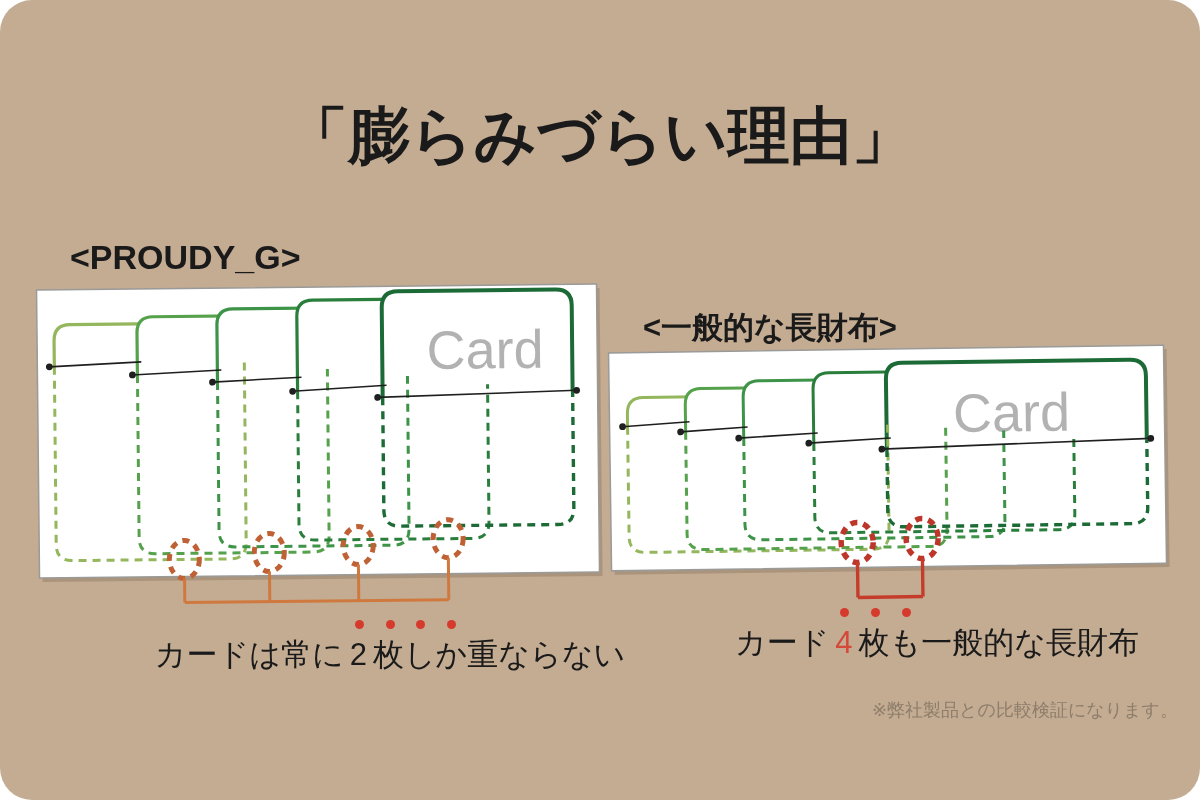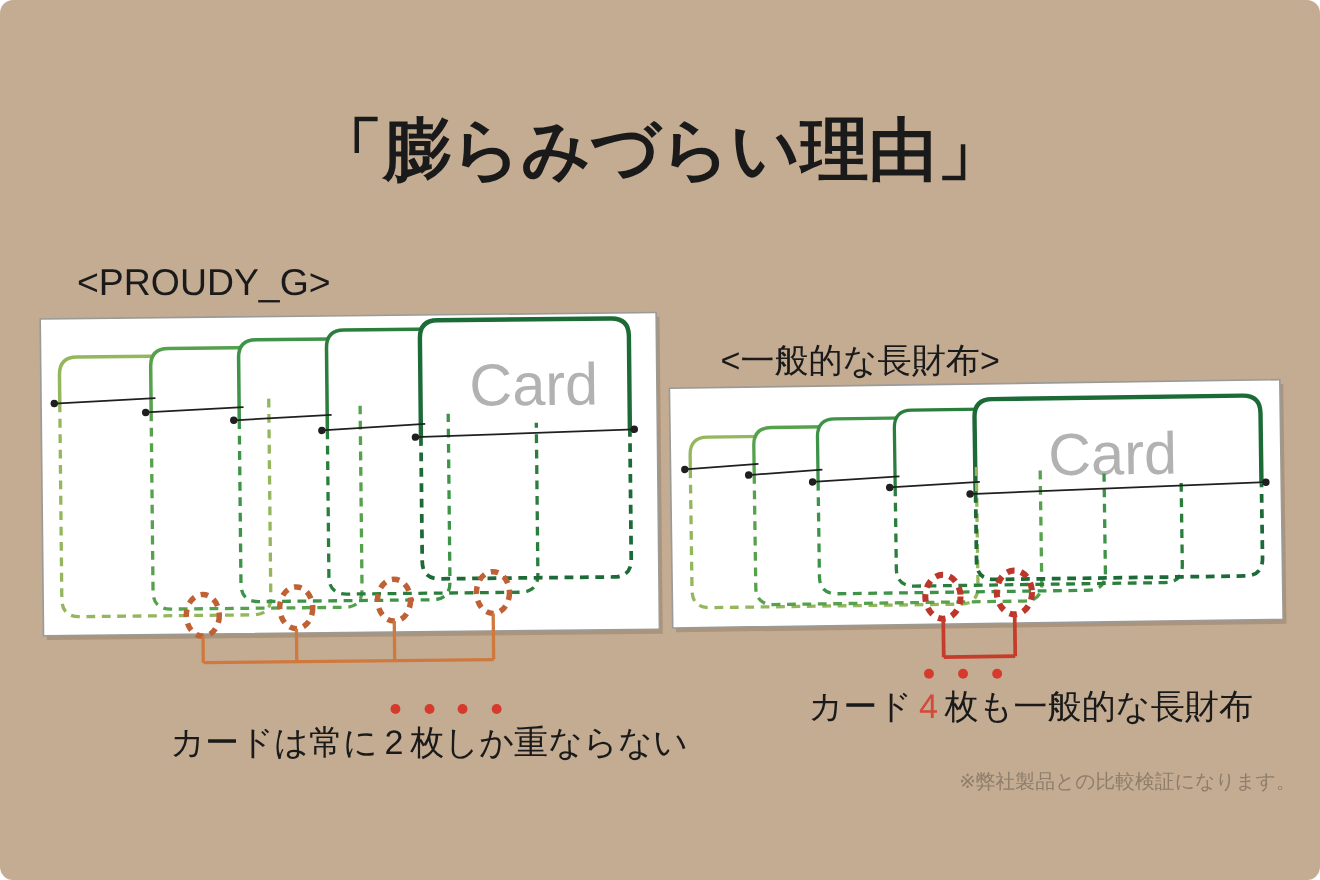--- a/index.html
+++ b/index.html
@@ -1,27 +1,27 @@
 <!DOCTYPE html>
 <html style="--bg: #c4ac93; --panel_border: #9a9a98; --g1: #94b65c; --g2: #55a14c; --g3: #3d9347; --g4: #2a7e3c; --g5: #1c6b37; --card_label_gray: #b2b2b2; --line_black: #1f1f1f; --orange_circle: #bf6134; --orange_bracket: #d0793f; --red_circle: #bd3629; --red_bracket: #c63c2b; --red_dot: #d63a2c; --red_num: #d4493a; --footnote_color: #8d7d6a; --text_black: #1a1a1a;"><head>
 <meta charset="utf-8">
 <style>
   html,body{margin:0;padding:0;background:#ffffff;}
   body{width:1200px;height:800px;position:relative;font-family:"Liberation Sans","DejaVu Sans",sans-serif;overflow:hidden;}
-  .canvas{position:absolute;inset:0;background:var(--bg);border-radius:12px;}
+  .canvas{position:absolute;inset:0;background:var(--bg);border-radius:32px;}
   .title{position:absolute;top:94px;left:0;width:1200px;text-align:center;
          font-size:62px;font-weight:700;color:var(--text_black);letter-spacing:0px;}
-  .sec-label{position:absolute;color:var(--text_black);font-weight:400;}
+  .sec-label{position:absolute;color:var(--text_black);font-weight:700;}
   .label-left{left:70px;top:238px;font-size:34px;}
-  .label-right{left:643px;top:307px;font-size:31px;margin-left:12px;}
+  .label-right{left:643px;top:307px;font-size:31px;}
   .diagram{position:absolute;}
   .diagram-left{left:30px;top:279px;width:580px;height:350px;}
   .diagram-right{left:602px;top:341px;width:575px;height:272px;}
   .caption{position:absolute;text-align:center;font-size:31px;color:var(--text_black);white-space:nowrap;}
-  .caption-left{left:100px;top:652px;width:580px;}
+  .caption-left{left:100px;top:632px;width:580px;}
   .caption-right{left:677px;top:620px;width:520px;}
   .emph{position:relative;display:inline-block;padding-top:2px;}
   .num{margin:0 6px;}
   .num-red{color:var(--red_num);}
   .kenten{position:absolute;top:-12px;left:0;width:100%;display:flex;justify-content:space-around;pointer-events:none;}
   .kenten i{width:9px;height:9px;border-radius:50%;background:var(--red_dot);display:block;}
   .footnote{position:absolute;right:22px;top:698px;font-size:18px;color:var(--footnote_color);}
   svg text.cardword{font-family:"Liberation Sans",sans-serif;fill:var(--card_label_gray);}
 </style>
 </head>

